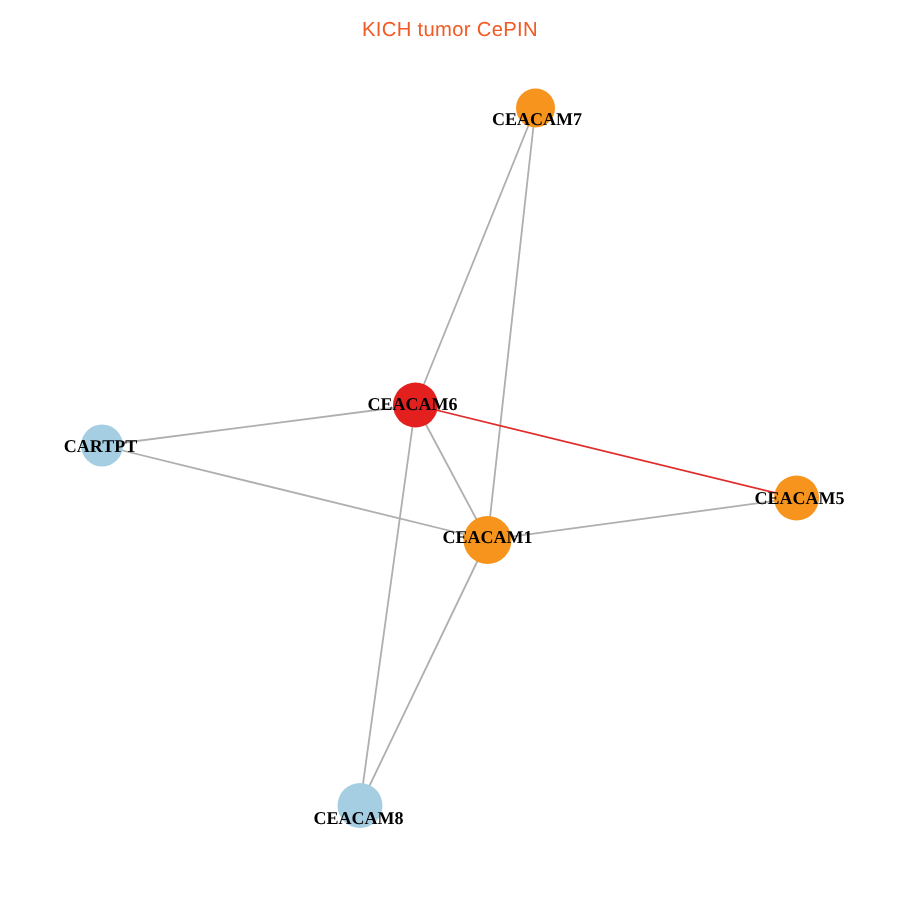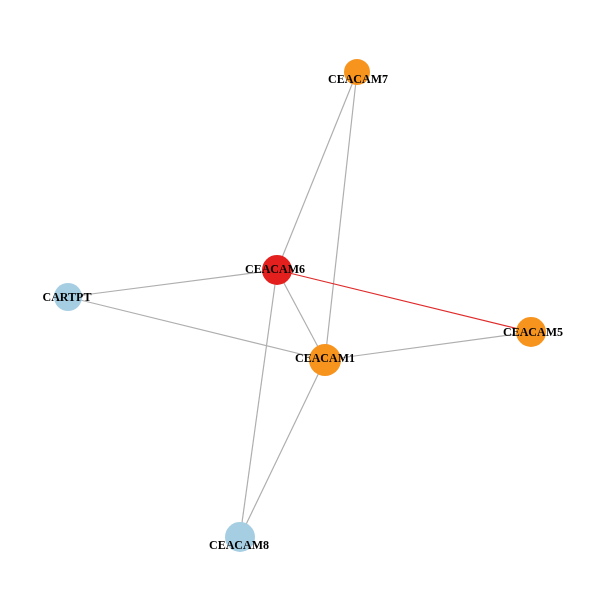--- a/index.html
+++ b/index.html
@@ -35,20 +35,21 @@
   .node-label {
     font-family: "Liberation Serif", "DejaVu Serif", serif;
     font-size: 12px;
     font-weight: 700;
   }
 </style>
 </head>
 <body>
 
 <div class="figure">
+  <div class="figure-title" id="figure-title" style="color: rgb(241, 90, 36);">KICH tumor CePIN</div>
   <svg id="net" viewBox="0 0 600 600" xmlns="http://www.w3.org/2000/svg">
       <line x1="357" y1="72" x2="277" y2="270" stroke="#AFAFAF" stroke-width="1.2"></line>
       <line x1="357" y1="72" x2="325" y2="360" stroke="#AFAFAF" stroke-width="1.2"></line>
       <line x1="277" y1="270" x2="68" y2="297" stroke="#AFAFAF" stroke-width="1.2"></line>
       <line x1="277" y1="270" x2="325" y2="360" stroke="#AFAFAF" stroke-width="1.2"></line>
       <line x1="277" y1="270" x2="240" y2="537" stroke="#AFAFAF" stroke-width="1.2"></line>
       <line x1="277" y1="270" x2="531" y2="332" stroke="#E02B2B" stroke-width="1.2"></line>
       <line x1="68" y1="297" x2="325" y2="360" stroke="#AFAFAF" stroke-width="1.2"></line>
       <line x1="325" y1="360" x2="531" y2="332" stroke="#AFAFAF" stroke-width="1.2"></line>
       <line x1="325" y1="360" x2="240" y2="537" stroke="#AFAFAF" stroke-width="1.2"></line>

